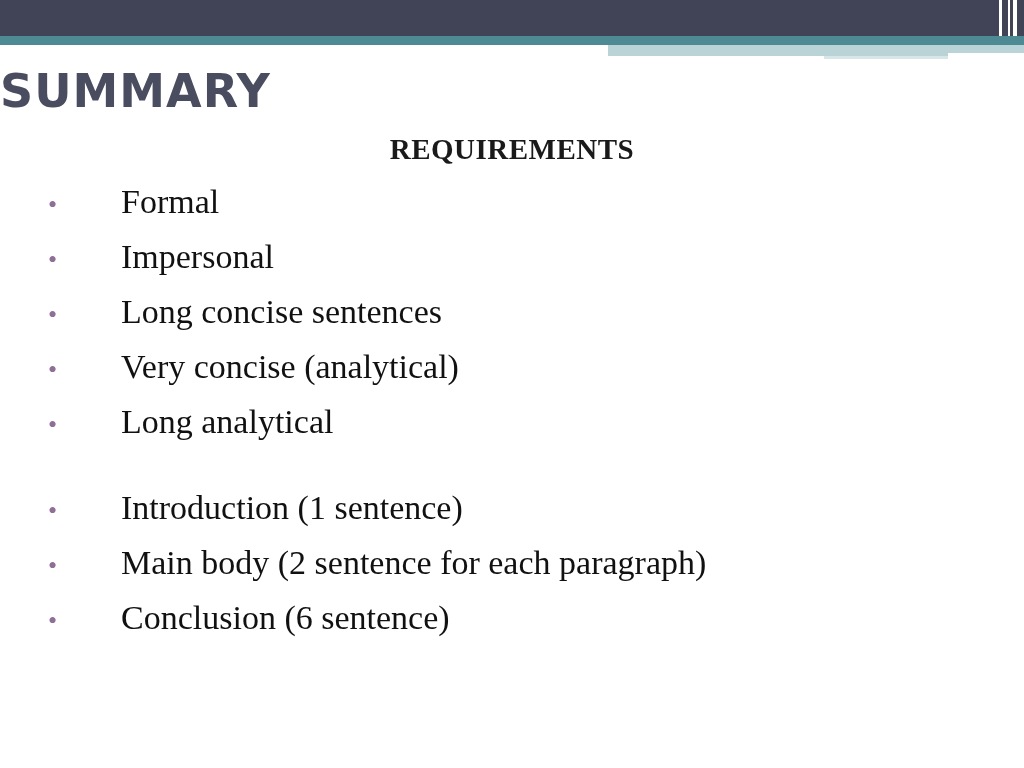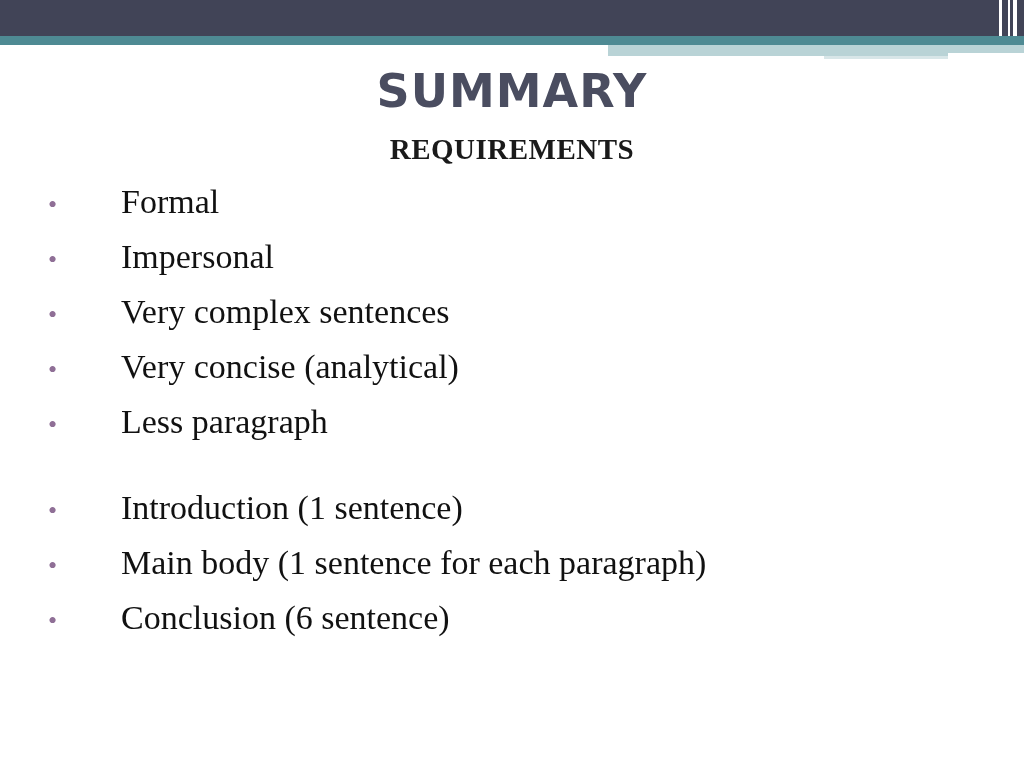--- a/index.html
+++ b/index.html
@@ -86,21 +86,21 @@
     height: 3px;
     background: #d8e6e8;
   }
 
   
   .slide-title {
     position: absolute;
     left: 0;
     top: 64px;
     width: 1024px;
-    text-align: center;
+    text-align: left;
     font-family: "DejaVu Sans", sans-serif;
     font-size: 46px;
     font-weight: bold;
     letter-spacing: 1px;
     color: #4a4d60;
   }
   .section-heading {
     width: 1024px;
     text-align: center;
     font-family: "Liberation Serif", serif;
@@ -181,41 +181,41 @@
     <li class="bullet-item">
       <span class="bullet-dot">•</span>
       <span class="bullet-text">Formal</span>
     </li>
     <li class="bullet-item">
       <span class="bullet-dot">•</span>
       <span class="bullet-text">Impersonal</span>
     </li>
     <li class="bullet-item">
       <span class="bullet-dot">•</span>
-      <span class="bullet-text">Very complex sentences</span>
+      <span class="bullet-text">Long concise sentences</span>
     </li>
     <li class="bullet-item">
       <span class="bullet-dot">•</span>
       <span class="bullet-text">Very concise (analytical)</span>
     </li>
     <li class="bullet-item">
       <span class="bullet-dot">•</span>
-      <span class="bullet-text">Less paragraph</span>
+      <span class="bullet-text">Long analytical</span>
     </li>
   </ul>
 
 
   <ul class="bullet-list" id="structure-list">
     <li class="bullet-item">
       <span class="bullet-dot">•</span>
       <span class="bullet-text">Introduction (1 sentence)</span>
     </li>
     <li class="bullet-item">
       <span class="bullet-dot">•</span>
-      <span class="bullet-text">Main body (1 sentence for each paragraph)</span>
+      <span class="bullet-text">Main body (2 sentence for each paragraph)</span>
     </li>
     <li class="bullet-item">
       <span class="bullet-dot">•</span>
       <span class="bullet-text">Conclusion (6 sentence)</span>
     </li>
   </ul>
 
 </div>
 
 </body></html>

